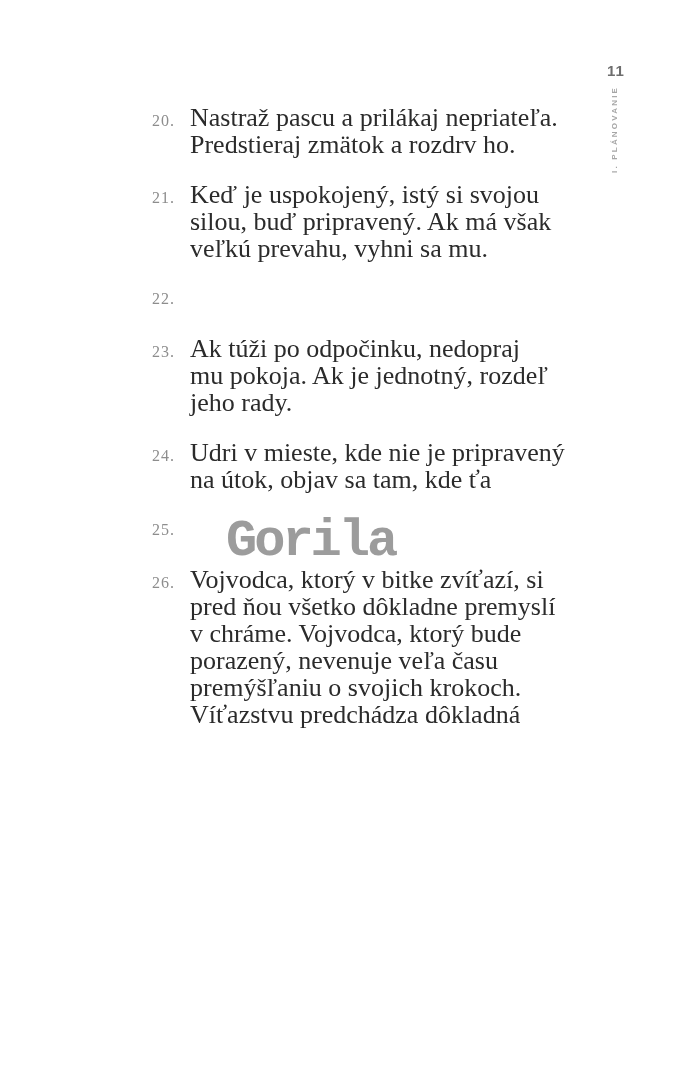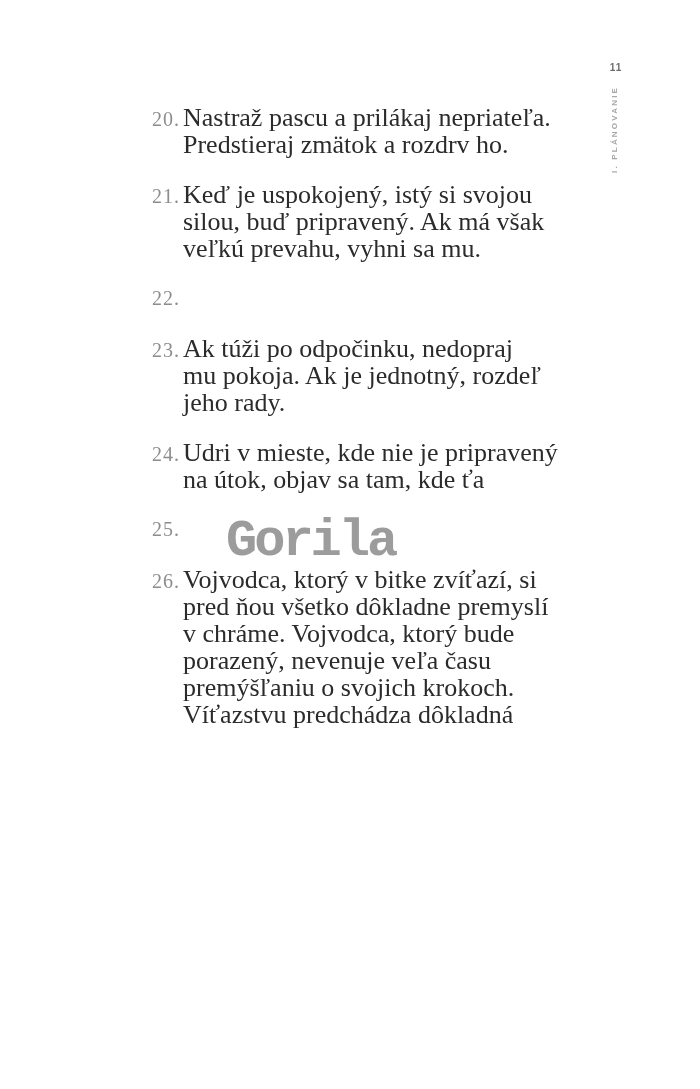--- a/index.html
+++ b/index.html
@@ -17,21 +17,21 @@
   }
 
   
   .page-number {
     position: absolute;
     top: 62px;
     left: 602px;
     width: 28px;
     text-align: center;
     font-family: "Liberation Sans", sans-serif;
-    font-size: 10px;
+    font-size: 15px;
     font-weight: 700;
     letter-spacing: 1px;
     color: #6e6e6e;
   }
 
   
   .chapter-label {
     position: absolute;
     top: 126px;
     left: 573px;
@@ -71,23 +71,23 @@
     z-index: 1;
   }
   .para {
     display: flex;
     align-items: baseline;
     margin: 0 0 23px 0;
   }
   .para-num {
     flex: none;
     width: 27px;
-    margin-right: 4px;
+    margin-right: 11px;
     font-family: "Liberation Serif", serif;
-    font-size: 20px;
+    font-size: 16px;
     line-height: 27px;
     letter-spacing: 1px;
     color: #8d8d8d;
   }
   .para-text {
     font-family: "Liberation Serif", serif;
     font-size: 26px;
     line-height: 27px;
     color: #2b2b2b;
   }

